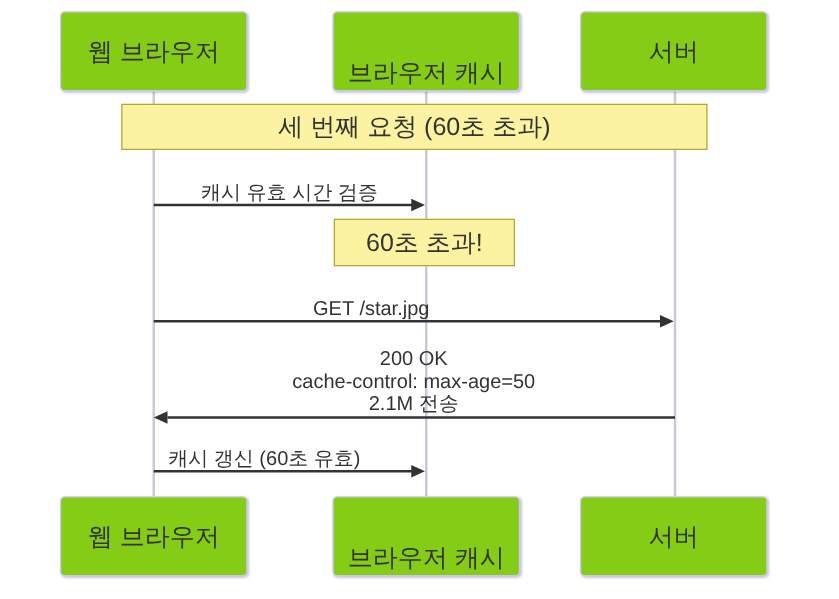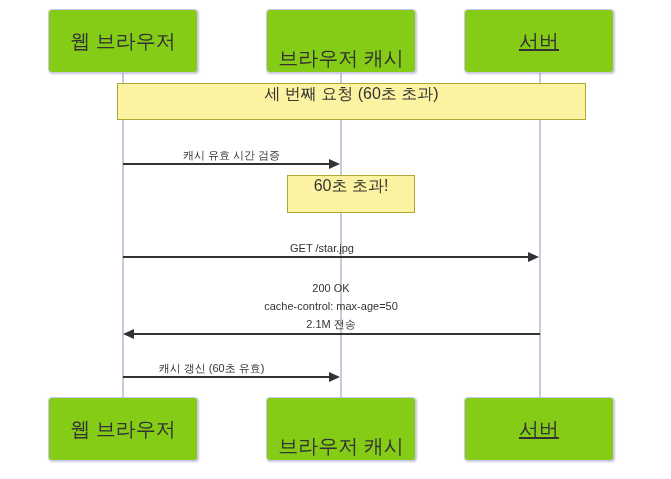--- a/index.html
+++ b/index.html
@@ -16,31 +16,31 @@
     background:#c9c9dc;
   }
   .actor{
     position:absolute;width:150px;height:64px;
     background:#84cc16;border:1px solid #ccc7ea;border-radius:4px;
     box-shadow:1px 1px 2px rgba(130,130,170,.45);
     display:flex;align-items:center;justify-content:center;
     font-size:20px;font-weight:500;box-sizing:border-box;
   }
   .actor.top{top:9px;} .actor.bottom{top:397px;}
-  .actor.a1{left:48px;} .actor.a2{left:266px;align-items:flex-end;} .actor.a3{left:464px;text-decoration:underline;}
+  .actor.a1{left:48px;} .actor.a2{left:266px;align-items:flex-end;} .actor.a3{left:464px;}
   .note{
     position:absolute;background:#fbf3a1;border:1px solid #aaaa33;
-    display:flex;align-items:flex-start;justify-content:center;
-    font-size:16px;font-weight:500;box-sizing:border-box;margin-left:20px;
+    display:flex;align-items:center;justify-content:center;
+    font-size:20px;font-weight:500;box-sizing:border-box;
   }
   .note.span-note{left:97px;top:83px;width:469px;height:37px;}
-  .note.small-note{left:267px;top:175px;width:128px;height:38px;}
+  .note.small-note{left:267px;top:175px;width:145px;height:38px;}
   .msg-label{
     position:absolute;text-align:center;
-    font-size:11px;font-weight:500;line-height:18px;white-space:nowrap;
+    font-size:16px;font-weight:500;line-height:18px;white-space:nowrap;
   }
   .arrow-line{position:absolute;height:2px;background:#333333;}
   .head-right{
     position:absolute;width:0;height:0;
     border-left:11px solid #333333;
     border-top:5px solid transparent;border-bottom:5px solid transparent;
   }
   .head-left{
     position:absolute;width:0;height:0;
     border-right:11px solid #333333;
@@ -71,21 +71,21 @@
   </div>
 
   <div class="msg-label" style="left:123px;top:146px;width:217px;">캐시 유효 시간 검증</div>
   <div class="arrow-line" style="left:123px;top:163px;width:207px;"></div>
   <span class="head-right" style="left:329px;top:159px;"></span>
 
   <div class="note small-note">
     <span>60초 초과!</span>
   </div>
 
-  <div class="msg-label" style="left:106px;top:239px;width:344px;padding-left:44px;">GET /star.jpg</div>
+  <div class="msg-label" style="left:125px;top:239px;width:344px;">GET /star.jpg</div>
   <div class="arrow-line" style="left:123px;top:256px;width:406px;"></div>
   <span class="head-right" style="left:528px;top:252px;"></span>
 
   <div class="msg-label" style="left:123px;top:279px;width:416px;">
     <div>200 OK</div>
     <div>cache-control: max-age=50</div>
     <div>2.1M 전송</div>
   </div>
   <div class="arrow-line" style="left:134px;top:333px;width:406px;"></div>
   <span class="head-left" style="left:123px;top:329px;"></span>

